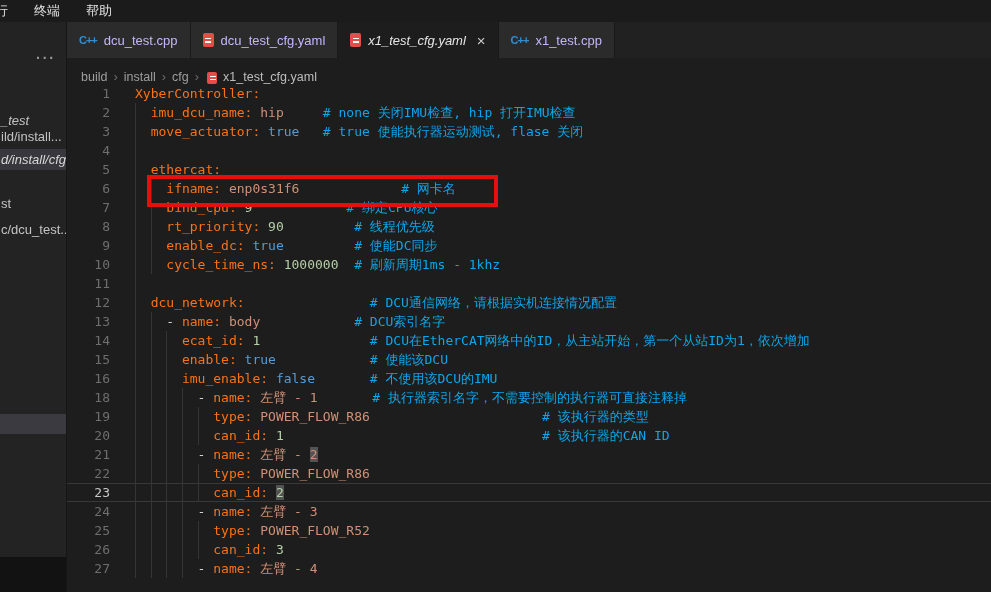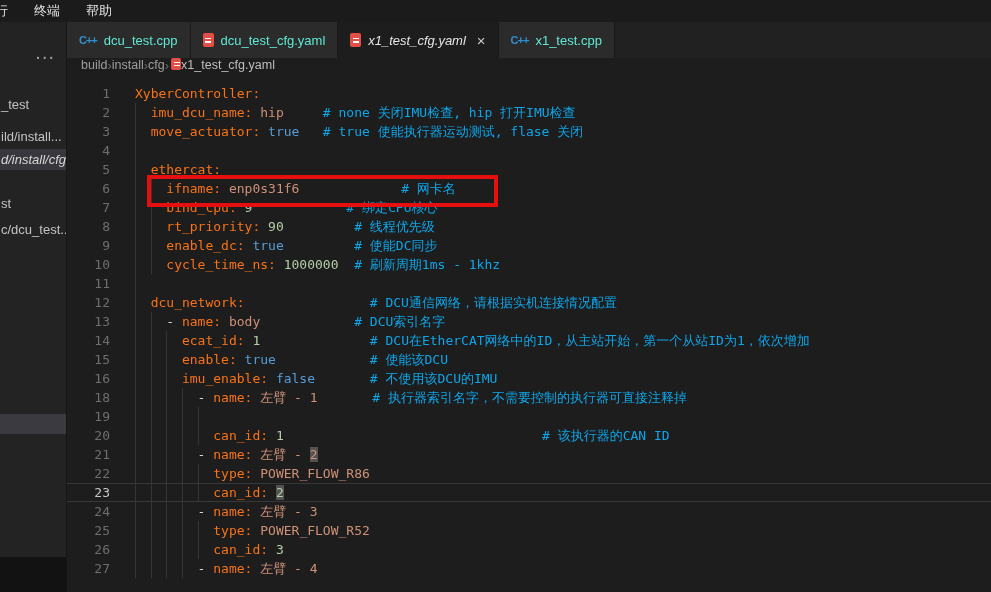--- a/index.html
+++ b/index.html
@@ -16,52 +16,52 @@
   
   .main-row { flex:1; display:flex; min-height:0; }
 
   
   .sidebar { width:67px; flex:none; background:#232323; position:relative;
              border-right:1px solid #161616; overflow:hidden; }
   .side-more { position:absolute; top:28px; left:36px; color:#9a9a9a; font-size:14px;
                font-weight:bold; letter-spacing:2px; }
   .side-item { position:absolute; left:0; width:100%; height:21px; line-height:21px;
                color:#c3c3c3; font-size:13px; white-space:nowrap; padding-left:1px; }
-  .side-item:nth-of-type(1){ top:72px; }
+  .side-item:nth-of-type(1){ top:88px;font-style:italic; }
   .side-item:nth-of-type(2){ top:104px; }
   .side-item:nth-of-type(3){ top:127px; }
   .side-item:nth-of-type(4){ top:171px; }
   .side-item:nth-of-type(5){ top:197px; }
   .side-item.selected { background:#37373d; color:#d8d8d8; }
   .side-item.italic { font-style:italic; }
   .side-band { position:absolute; left:0; top:392px; width:100%; height:20px; background:#3a3a40; }
   .side-bottom { position:absolute; left:0; top:535px; width:100%; bottom:0; background:#121212; }
 
   
   .editor-col { flex:1; display:flex; flex-direction:column; min-width:0; }
 
   
   .tab-bar { height:36px; background:#212121; display:flex; flex:none; align-items:stretch; }
   .tab { display:flex; align-items:center; gap:7px; padding:0 12px; background:#2b2b2b;
          border-right:1px solid #191919; cursor:pointer; white-space:nowrap; }
-  .tab .tab-label { font-size:13px; color:#5eead4; }
+  .tab .tab-label { font-size:13px; color:#c4b5fd; }
   .tab.active { background:#1d1d1d; }
   .tab.active .tab-label { color:#e6e6e6; font-style:italic; }
   .tab-close { color:#cccccc; font-size:15px; line-height:15px; margin-left:4px; }
 
   .icon-cpp { color:#2f8fd4; font-size:11px; font-weight:bold; letter-spacing:-1px; }
   .icon-yaml { width:11px; height:14px; border-radius:2px; background:#e34f46; position:relative; flex:none; }
   .icon-yaml::before, .icon-yaml::after { content:""; position:absolute; left:2.5px; width:6px;
          height:1.5px; background:#ffffff; }
   .icon-yaml::before { top:4.5px; } .icon-yaml::after { top:8px; }
   .icon-yaml.small { width:10px; height:12px; }
   .icon-yaml.small::before { top:3.5px; } .icon-yaml.small::after { top:6.5px; }
 
   
-  .breadcrumb { height:26px; background:#1d1d1d; display:flex; align-items:flex-start; 
+  .breadcrumb { height:26px; background:#1d1d1d; display:flex; align-items:flex-end; gap:6px;
                 padding-left:14px; flex:none; font-size:12.5px; color:#9f9f9f; }
   .crumb-sep { color:#6b6b6b; font-size:13px; }
   .crumb-file { color:#bdbdbd; }
   .breadcrumb .icon-yaml { margin-left:2px; }
 
   
   .code-pane { flex:1; position:relative; background:#1d1d1d; overflow:hidden; }
   .code-line { height:19px; display:flex; font-family:"DejaVu Sans Mono", monospace;
                font-size:13px; line-height:19px; white-space:pre; }
   .ln { width:43px; flex:none; text-align:right; color:#6e6e6e; }
@@ -154,21 +154,21 @@
             <div class="code-line"><div class="ln">8</div><div class="code"><i class="guides" style="width: 29.32px;"></i><span><span class="tk-pun">    </span><span class="tk-key">rt_priority:</span><span class="tk-num"> 90</span><span class="tk-pun">         </span><span class="tk-cmt"># 线程优先级</span></span></div></div>
             <div class="code-line"><div class="ln">9</div><div class="code"><i class="guides" style="width: 29.32px;"></i><span><span class="tk-pun">    </span><span class="tk-key">enable_dc:</span><span class="tk-bool"> true</span><span class="tk-pun">         </span><span class="tk-cmt"># 使能DC同步</span></span></div></div>
             <div class="code-line"><div class="ln">10</div><div class="code"><i class="guides" style="width: 29.32px;"></i><span><span class="tk-pun">    </span><span class="tk-key">cycle_time_ns:</span><span class="tk-num"> 1000000</span><span class="tk-pun">  </span><span class="tk-cmt"># 刷新周期1ms - 1khz</span></span></div></div>
             <div class="code-line"><div class="ln">11</div><div class="code"><i class="guides" style="width: 13.66px;"></i><span></span></div></div>
             <div class="code-line"><div class="ln">12</div><div class="code"><i class="guides" style="width: 13.66px;"></i><span><span class="tk-pun">  </span><span class="tk-key">dcu_network:</span><span class="tk-pun">                </span><span class="tk-cmt"># DCU通信网络，请根据实机连接情况配置</span></span></div></div>
             <div class="code-line"><div class="ln">13</div><div class="code"><i class="guides" style="width: 29.32px;"></i><span><span class="tk-pun">    - </span><span class="tk-key">name:</span><span class="tk-str"> body</span><span class="tk-pun">            </span><span class="tk-cmt"># DCU索引名字</span></span></div></div>
             <div class="code-line"><div class="ln">14</div><div class="code"><i class="guides" style="width: 44.98px;"></i><span><span class="tk-pun">      </span><span class="tk-key">ecat_id:</span><span class="tk-num"> 1</span><span class="tk-pun">              </span><span class="tk-cmt"># DCU在EtherCAT网络中的ID，从主站开始，第一个从站ID为1，依次增加</span></span></div></div>
             <div class="code-line"><div class="ln">15</div><div class="code"><i class="guides" style="width: 44.98px;"></i><span><span class="tk-pun">      </span><span class="tk-key">enable:</span><span class="tk-bool"> true</span><span class="tk-pun">            </span><span class="tk-cmt"># 使能该DCU</span></span></div></div>
             <div class="code-line"><div class="ln">16</div><div class="code"><i class="guides" style="width: 44.98px;"></i><span><span class="tk-pun">      </span><span class="tk-key">imu_enable:</span><span class="tk-bool"> false</span><span class="tk-pun">       </span><span class="tk-cmt"># 不使用该DCU的IMU</span></span></div></div>
             <div class="code-line"><div class="ln">18</div><div class="code"><i class="guides" style="width: 60.64px;"></i><span><span class="tk-pun">        - </span><span class="tk-key">name:</span><span class="tk-str"> 左臂 - 1</span><span class="tk-pun">       </span><span class="tk-cmt"># 执行器索引名字，不需要控制的执行器可直接注释掉</span></span></div></div>
-            <div class="code-line"><div class="ln">19</div><div class="code"><i class="guides" style="width: 76.3px;"></i></div></div>
+            <div class="code-line"><div class="ln">19</div><div class="code"><i class="guides" style="width: 76.3px;"></i><span><span class="tk-pun">          </span><span class="tk-key">type:</span><span class="tk-str"> POWER_FLOW_R86</span><span class="tk-pun">                      </span><span class="tk-cmt"># 该执行器的类型</span></span></div></div>
             <div class="code-line"><div class="ln">20</div><div class="code"><i class="guides" style="width: 76.3px;"></i><span><span class="tk-pun">          </span><span class="tk-key">can_id:</span><span class="tk-num"> 1</span><span class="tk-pun">                                 </span><span class="tk-cmt"># 该执行器的CAN ID</span></span></div></div>
             <div class="code-line"><div class="ln">21</div><div class="code"><i class="guides" style="width: 60.64px;"></i><span><span class="tk-pun">        - </span><span class="tk-key">name:</span><span class="tk-str"> 左臂 - </span><span class="tk-strh">2</span></span></div></div>
             <div class="code-line"><div class="ln">22</div><div class="code"><i class="guides" style="width: 76.3px;"></i><span><span class="tk-pun">          </span><span class="tk-key">type:</span><span class="tk-str"> POWER_FLOW_R86</span></span></div></div>
             <div class="code-line current"><div class="ln cur">23</div><div class="code"><i class="guides" style="width: 76.3px;"></i><span><span class="tk-pun">          </span><span class="tk-key">can_id:</span><span class="tk-pun"> </span><span class="tk-numh">2</span></span></div></div>
             <div class="code-line"><div class="ln">24</div><div class="code"><i class="guides" style="width: 60.64px;"></i><span><span class="tk-pun">        - </span><span class="tk-key">name:</span><span class="tk-str"> 左臂 - 3</span></span></div></div>
             <div class="code-line"><div class="ln">25</div><div class="code"><i class="guides" style="width: 76.3px;"></i><span><span class="tk-pun">          </span><span class="tk-key">type:</span><span class="tk-str"> POWER_FLOW_R52</span></span></div></div>
             <div class="code-line"><div class="ln">26</div><div class="code"><i class="guides" style="width: 76.3px;"></i><span><span class="tk-pun">          </span><span class="tk-key">can_id:</span><span class="tk-num"> 3</span></span></div></div>
             <div class="code-line"><div class="ln">27</div><div class="code"><i class="guides" style="width: 60.64px;"></i><span><span class="tk-pun">        - </span><span class="tk-key">name:</span><span class="tk-str"> 左臂 - 4</span></span></div></div>
           </div>
         <div class="annotation-box"></div>

